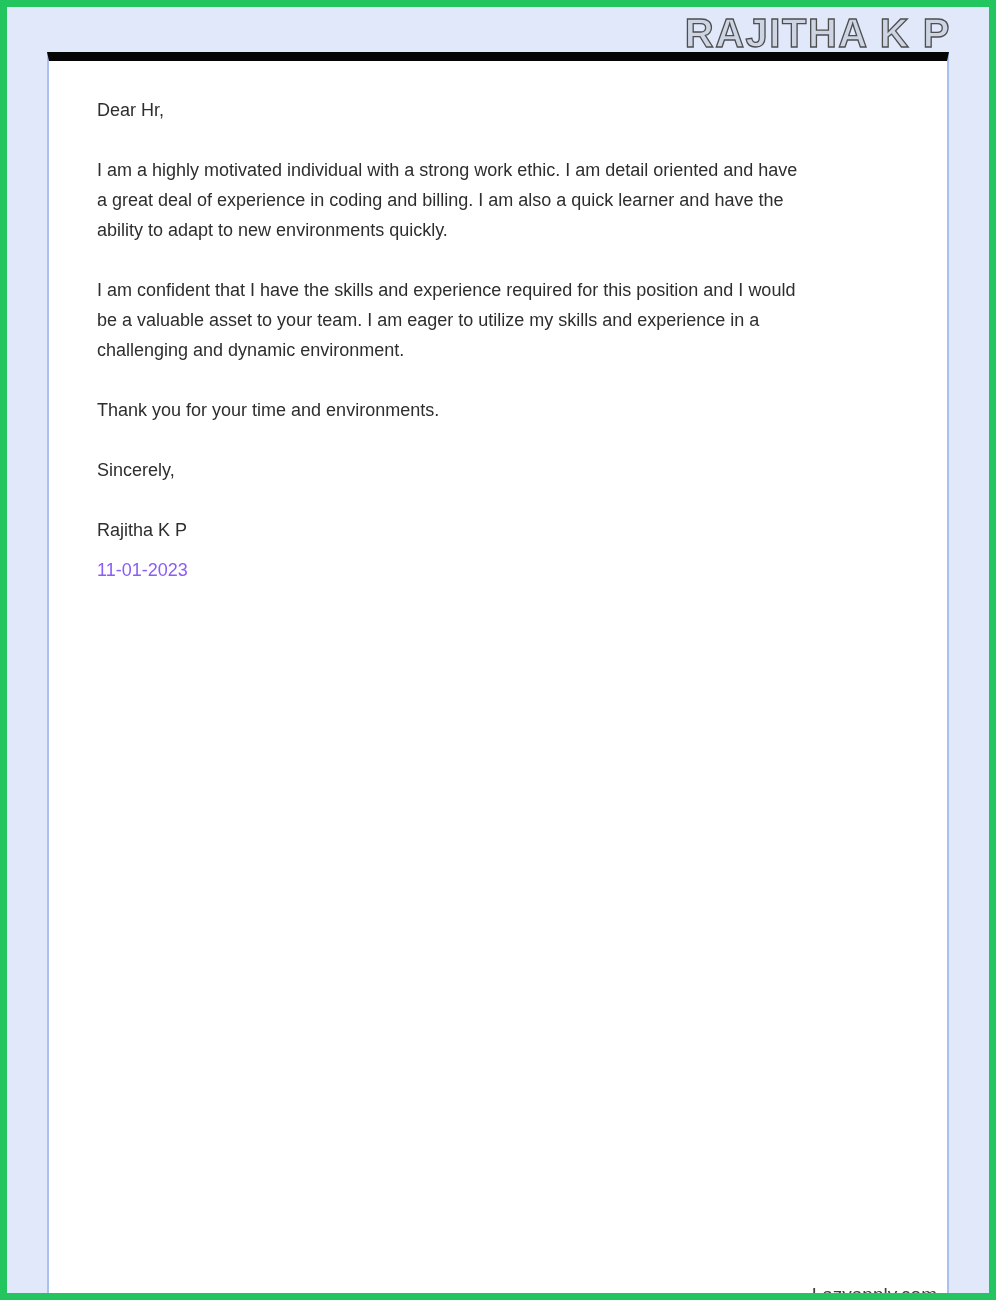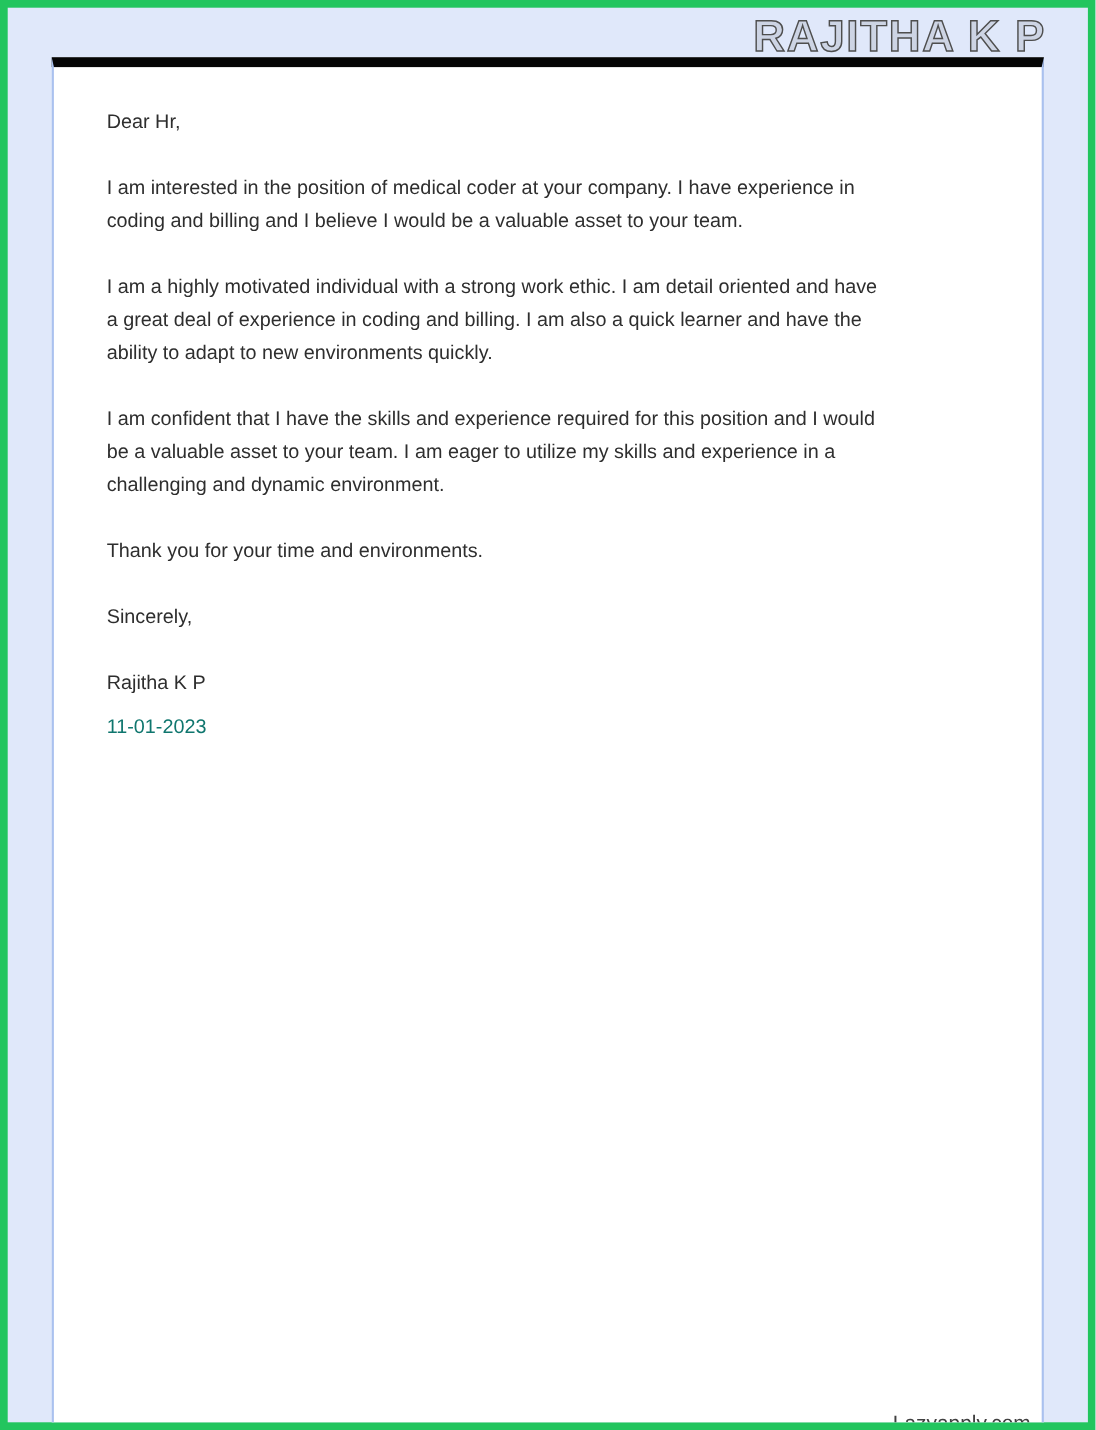--- a/index.html
+++ b/index.html
@@ -46,21 +46,21 @@
     line-height: 30px;
     color: #2e2e2e;
     margin: 0 0 30px 0;
     white-space: pre-line;
   }
   .page p.signature { margin-bottom: 10px; }
   .date-link {
     display: inline-block;
     font-size: 18px;
     line-height: 30px;
-    color: #0f766e;
+    color: #8b5cf6;
     text-decoration: none;
     cursor: pointer;
   }
   .watermark {
     position: absolute;
     right: 10px;
     bottom: 2px;
     font-size: 19px;
     color: #404040;
     cursor: pointer;
@@ -72,22 +72,20 @@
 <div class="frame">
 
   <div class="letterhead">
     <div class="brand">RAJITHA K P</div>
   </div>
 
   <div class="page">
 
     <p>Dear Hr,</p>
 
-    <p>I am interested in the position of medical coder at your company. I have experience in
-coding and billing and I believe I would be a valuable asset to your team.</p>
 
     <p>I am a highly motivated individual with a strong work ethic. I am detail oriented and have
 a great deal of experience in coding and billing. I am also a quick learner and have the
 ability to adapt to new environments quickly.</p>
 
     <p>I am confident that I have the skills and experience required for this position and I would
 be a valuable asset to your team. I am eager to utilize my skills and experience in a
 challenging and dynamic environment.</p>
 
     <p>Thank you for your time and environments.</p>

